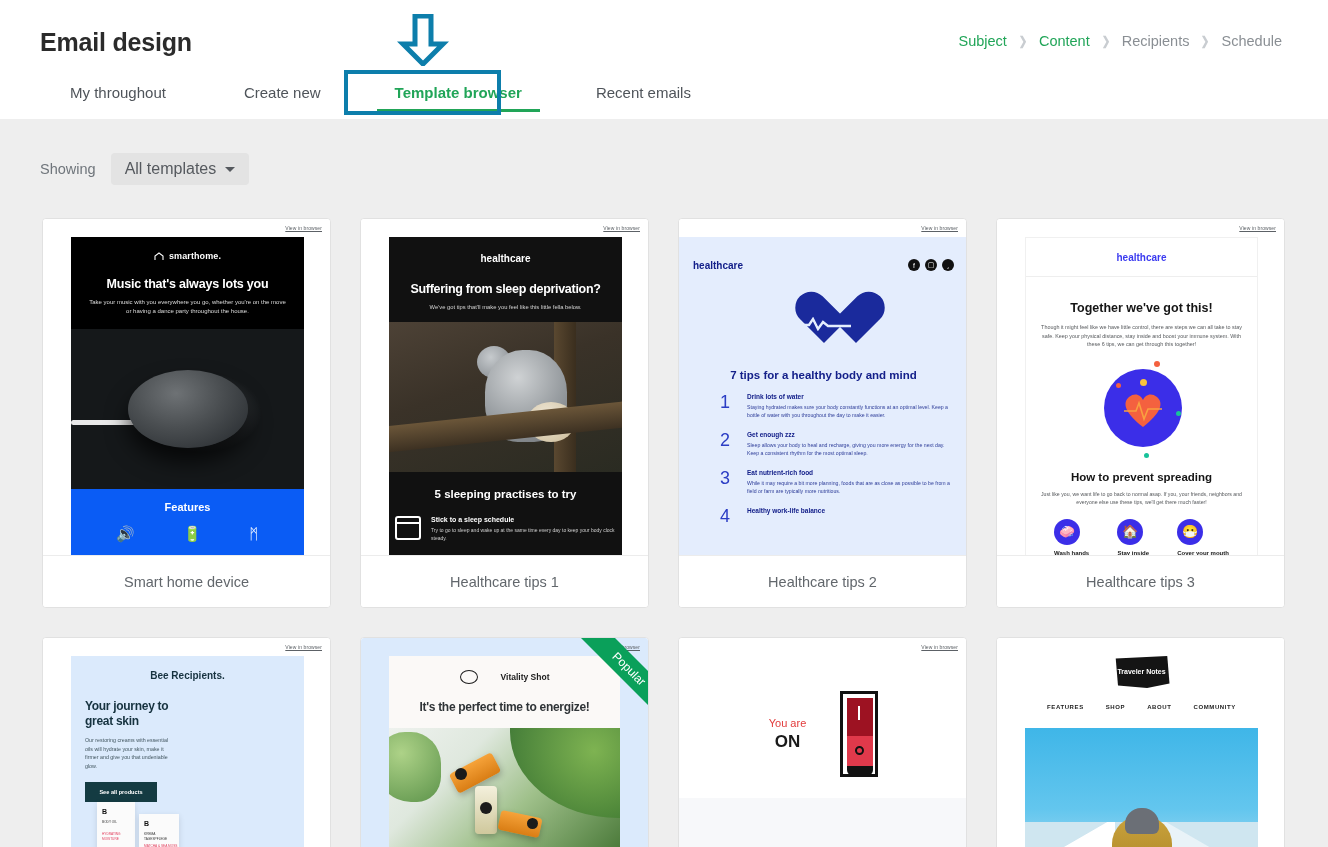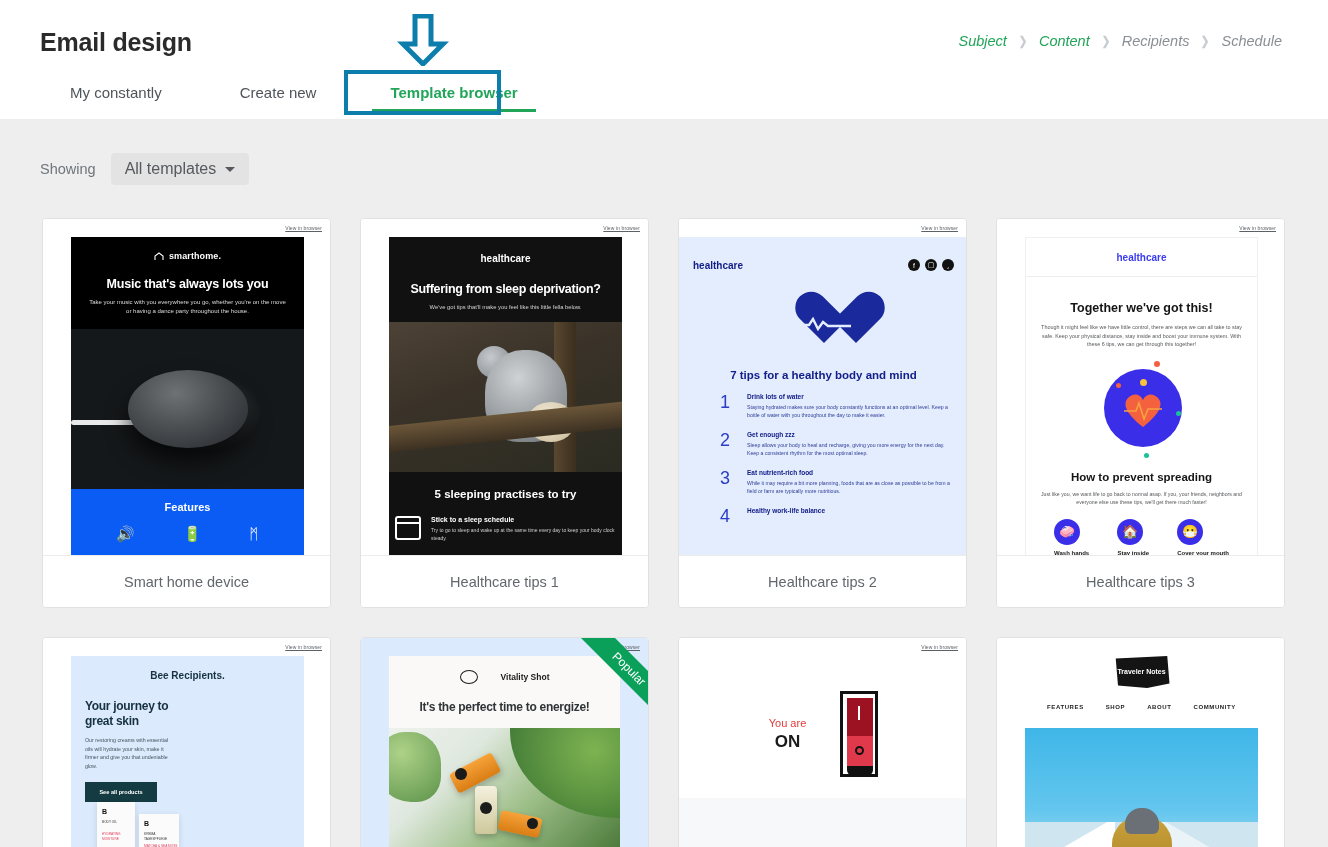--- a/index.html
+++ b/index.html
@@ -30,21 +30,21 @@
 
   
   .breadcrumb {
     position: absolute;
     right: 46px;
     top: 33px;
     display: flex;
     align-items: center;
     font-size: 14.5px;
   }
-  .crumb { color: #8a8f94; white-space: nowrap; font-style: italic; }
+  .crumb { color: #8a8f94; white-space: nowrap; }
   .crumb.done { color: #21a558; }
   .crumb-sep {
     color: #c9cdd1;
     font-size: 12px;
     margin: 0 11px;
     font-weight: bold;
     transform: scaleX(0.85);
   }
 
   
@@ -374,23 +374,24 @@
     <span class="crumb done">Subject</span>
     <span class="crumb-sep">❯</span>
     <span class="crumb done">Content</span>
     <span class="crumb-sep">❯</span>
     <span class="crumb">Recipients</span>
     <span class="crumb-sep">❯</span>
     <span class="crumb">Schedule</span>
   </div>
 
   <div class="tabs">
-    <div class="tab">My constantly</div>
+    <div class="tab">My throughout</div>
     <div class="tab tab-sp1">Create new</div>
     <div class="tab tab-sp2 active">Template browser</div>
+    <div class="tab tab-sp3">Recent emails</div>
   </div>
 
   <div class="hl-box"></div>
   <svg class="hl-arrow" viewBox="0 0 52 52">
     <path d="M18 2 H34 V30 H46 L26 50 L6 30 H18 Z" fill="#ffffff" stroke="#0d7eab" stroke-width="5" stroke-linejoin="miter"></path>
   </svg>
 </div>
 
 <div class="filter-bar">
   <span class="showing-label">Showing</span>

